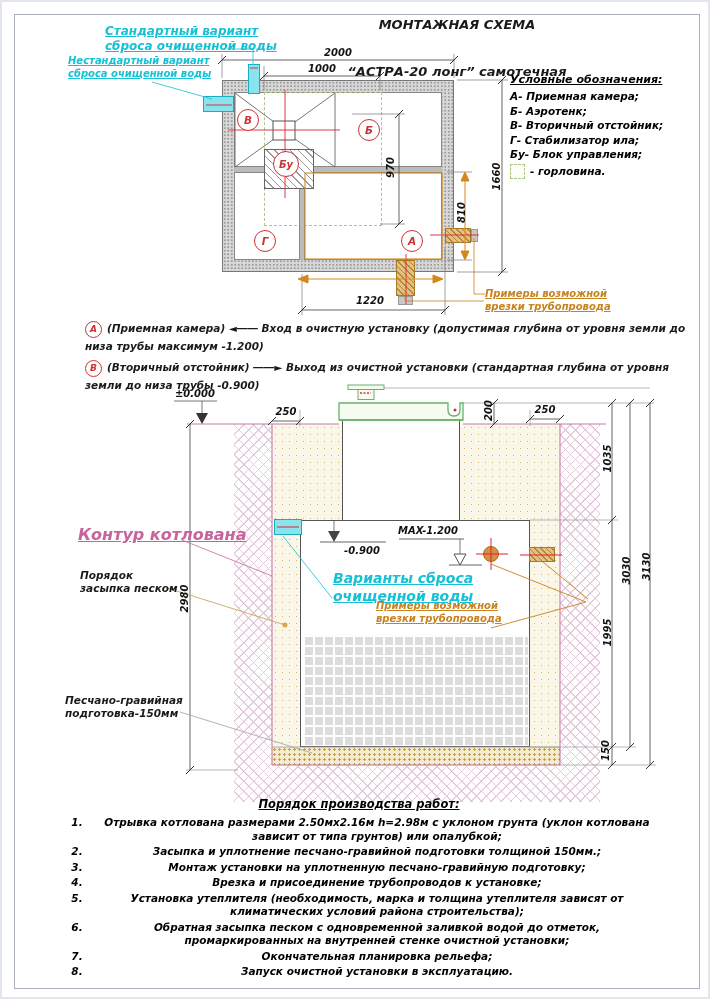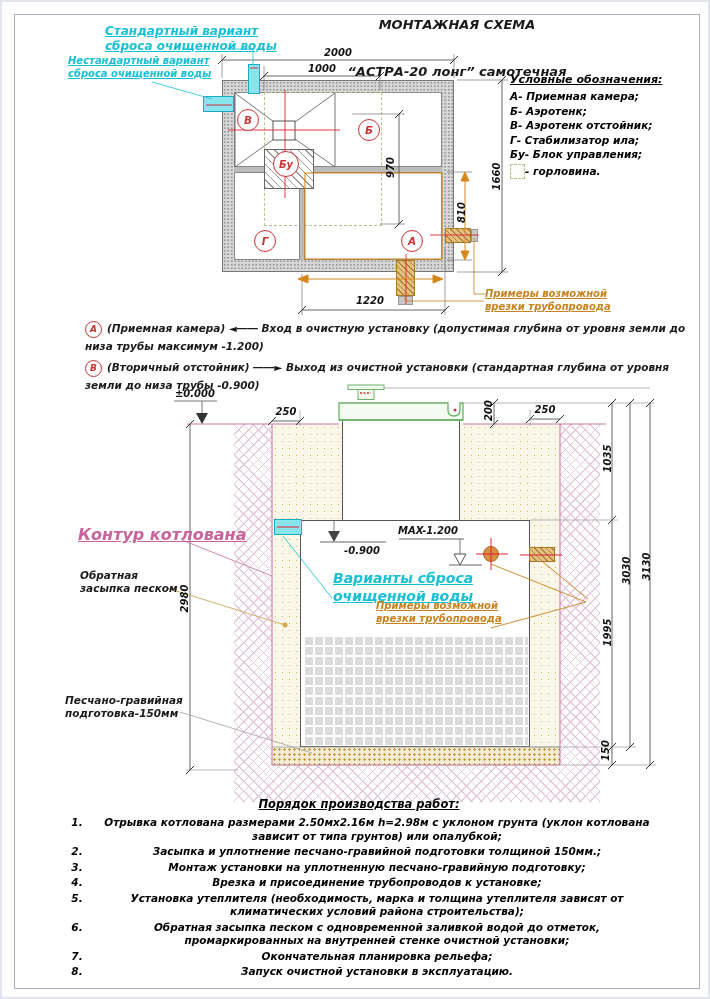--- a/index.html
+++ b/index.html
@@ -37,42 +37,42 @@
   .note-row{margin-bottom:4px;font-style:italic;font-weight:bold;font-size:10.5px;line-height:1.55;color:#1a1a1a;margin-left:26px;}
   .note-row .circ{width:15px;height:15px;font-size:9px;margin-right:5px;}
   #worder{position:absolute;left:57px;top:795px;width:600px;z-index:8;text-align:center;}
   #worder .wtitle{font-style:italic;font-weight:bold;font-size:11.5px;text-decoration:underline;margin-bottom:5px;}
   .witem{display:flex;margin-bottom:2px;font-style:italic;font-weight:bold;font-size:10.5px;line-height:13.5px;}
   .witem .wn{width:36px;flex:none;}
   .witem .wt{flex:1;}
   #legend{position:absolute;left:508px;top:71px;width:190px;z-index:8;}
   #legend .ltitle{font-style:italic;font-weight:bold;font-size:11px;text-decoration:underline;margin-bottom:3px;}
   #legend .litem{font-style:italic;font-weight:bold;font-size:10.5px;line-height:14.5px;}
-  #legend .lswatch{display:flex;align-items:center;margin-top:2px;}
+  #legend .lswatch{display:flex;align-items:center;gap:5px;margin-top:2px;}
   #legend .swb{width:13px;height:13px;border:1px dashed #aec487;background:#fdfef9;flex:none;}
 </style>
 </head>
 <body>
 
 <div id="page">
   <div class="frame"></div>
 
   <div class="lbl" style="left:310px;top:15px;width:290px;text-align:center;font-size:13px;">МОНТАЖНАЯ СХЕМА</div>
   <div class="lbl" style="left:310px;top:30px;width:290px;text-align:center;font-size:13px;margin-top:32px;">“АСТРА-20 лонг” самотечная</div>
 
   <div class="lbl cyan" style="left:103px;top:22px;font-size:12px;">Стандартный вариант
 сброса очищенной воды</div>
   <div class="lbl cyan" style="left:66px;top:53px;font-size:10px;">Нестандартный вариант
 сброса очищенной воды</div>
 
   <div id="legend">
     <div class="ltitle">Условные обозначения:</div>
     <div class="litem">А- Приемная камера;</div>
     <div class="litem">Б- Аэротенк;</div>
-    <div class="litem">В- Аэротенк отстойник;</div>
+    <div class="litem">В- Вторичный отстойник;</div>
     <div class="litem">Г- Стабилизатор ила;</div>
     <div class="litem">Бу- Блок управления;</div>
     <div class="lswatch">
       <span class="swb"></span>
       <span class="litem">- горловина.</span>
     </div>
   </div>
 
   <div class="abs stipple" style="left:220px;top:78px;width:232px;height:192px;border:1px solid #777;box-sizing:border-box;z-index:1;"></div>
   <div class="abs" style="left:232px;top:90px;width:208px;height:168px;background:#fff;border:1px solid #888;box-sizing:border-box;z-index:2;"></div>
@@ -291,21 +291,21 @@
   <div class="dim vdim" style="left:158px;top:591px;width:48px;">2980</div>
   <div class="dim vdim" style="left:581px;top:451px;width:48px;">1035</div>
   <div class="dim vdim" style="left:581px;top:625px;width:48px;">1995</div>
   <div class="dim vdim" style="left:583px;top:743px;width:40px;">150</div>
   <div class="dim vdim" style="left:600px;top:563px;width:48px;">3030</div>
   <div class="dim vdim" style="left:620px;top:559px;width:48px;">3130</div>
   <div class="dim" style="left:330px;top:543px;width:60px;">-0.900</div>
   <div class="dim" style="left:396px;top:523px;width:70px;text-align:left;">MAX-1.200</div>
 
   <div class="lbl pinktx" style="left:76px;top:523px;font-size:16px;">Контур котлована</div>
-  <div class="lbl" style="left:78px;top:567px;font-size:10.5px;">Обратная
+  <div class="lbl" style="left:78px;top:567px;font-size:10.5px;">Порядок
 засыпка песком</div>
   <div class="lbl" style="left:63px;top:692px;font-size:10.5px;">Песчано-гравийная
 подготовка-150мм</div>
   <div class="lbl cyan" style="left:331px;top:568px;font-size:14px;">Варианты сброса
 очищенной воды</div>
   <div class="lbl orange" style="left:374px;top:598px;font-size:10px;">Примеры возможной
 врезки трубопровода</div>
 
   <div id="worder">
     <div class="wtitle">Порядок производства работ:</div>

